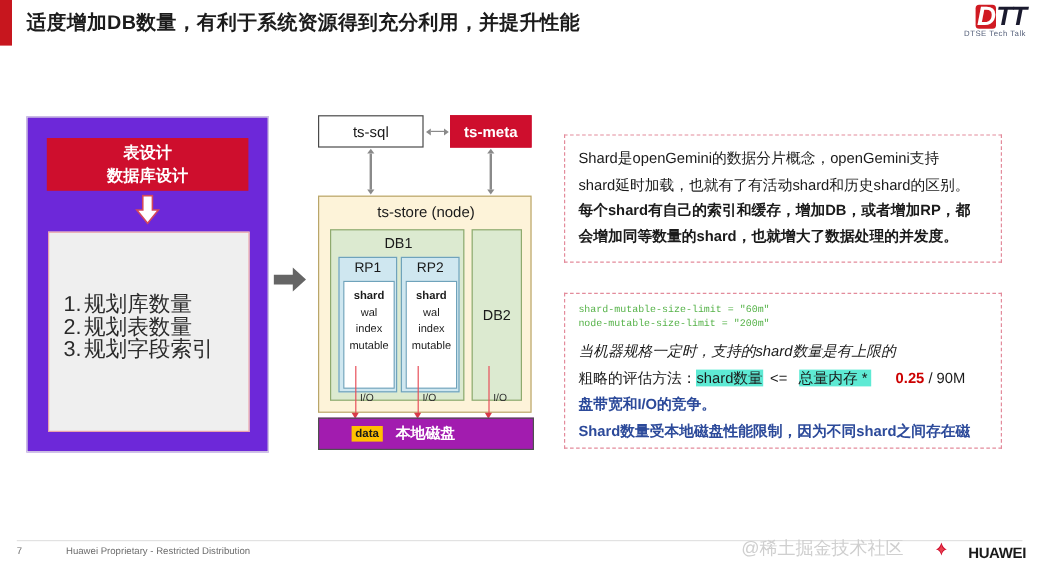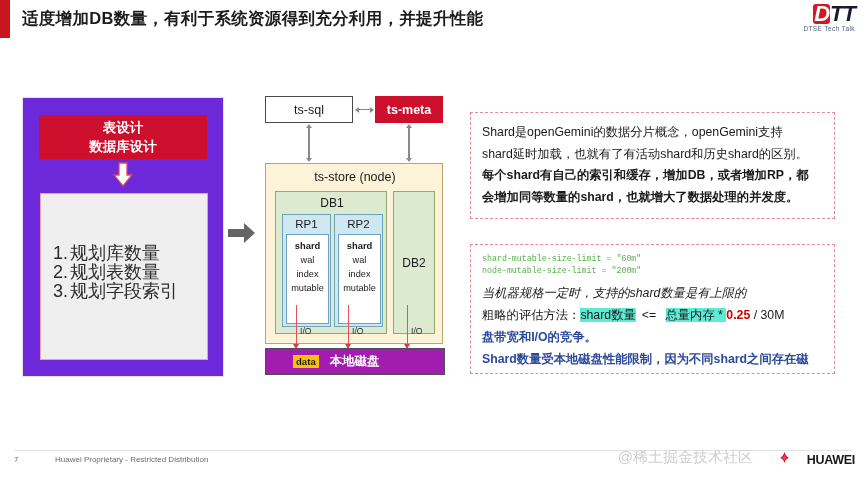--- a/index.html
+++ b/index.html
@@ -221,21 +221,21 @@
 
   #note-limit .note-body { padding: 8px 0 0 11px; }
   .code-line {
     font-family: "Liberation Mono", "DejaVu Sans Mono", monospace;
     font-size: 8.3px; line-height: 11.5px; color: #57b34a;
     white-space: nowrap;
   }
   .limit-line { font-size: 12.3px; line-height: 22px; white-space: nowrap; color: #1a1a1a; }
   .limit-line.b { font-weight: bold; }
   .hl-gray { background: #5eead4; }
-  .red-num { color: #cc0000; font-weight: bold; }
+  .red-num { color: #cc0000; font-weight: bold; padding-left: 20px; }
   .blue-txt { color: #2c4a9a; }
   .blue-txt.b { font-weight: bold; }
 
   
   #footer-rule {
     position: absolute; left: 14px; top: 450px; width: 838px; height: 1px;
     background: #e2e2e2;
   }
   #page-num {
     position: absolute; left: 14px; top: 455px;
@@ -375,21 +375,21 @@
   </div>
 </div>
 
 <div class="note-panel" id="note-limit">
   <div class="note-body">
     <div class="code-line">shard-mutable-size-limit = "60m"</div>
     <div class="code-line">node-mutable-size-limit = "200m"</div>
 
     <div class="limit-line" style="margin-top:6px;font-style:italic;">当机器规格一定时，支持的shard数量是有上限的</div>
 
-    <div class="limit-line"><span>粗略的评估方法：</span><span class="b hl-gray">shard数量</span><span class="b" style="padding:0 6px;">&lt;= </span><span class="b hl-gray">总量内存 * </span><span class="red-num">0.25</span><span class="b"> / 30M</span></div>
+    <div class="limit-line"><span>粗略的评估方法：</span><span class="b hl-gray">shard数量</span><span class="b" style="padding:0 6px;">&lt;= </span><span class="b hl-gray">总量内存 * </span><span class="red-num">0.25</span><span class="b"> / 90M</span></div>
 
     <div class="limit-line blue-txt b">盘带宽和I/O的竞争。</div>
     <div class="limit-line blue-txt b">Shard数量受本地磁盘性能限制，因为不同shard之间存在磁</div>
   </div>
 </div>
 
 <div id="footer-rule"></div>
 <div id="page-num">7</div>
 <div id="footer-note">Huawei Proprietary - Restricted Distribution</div>
 <div id="watermark">@稀土掘金技术社区</div>

